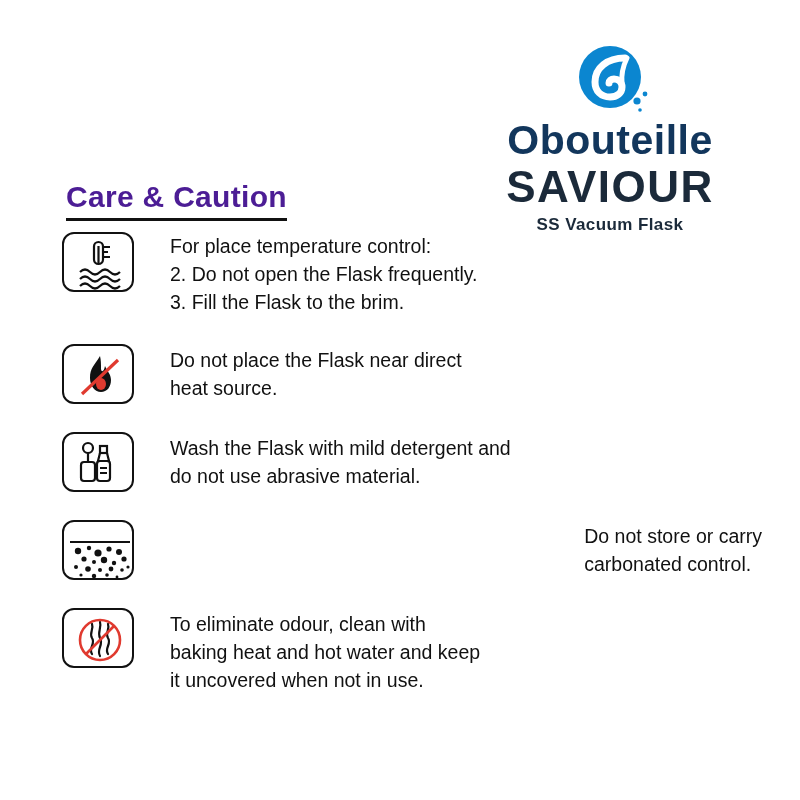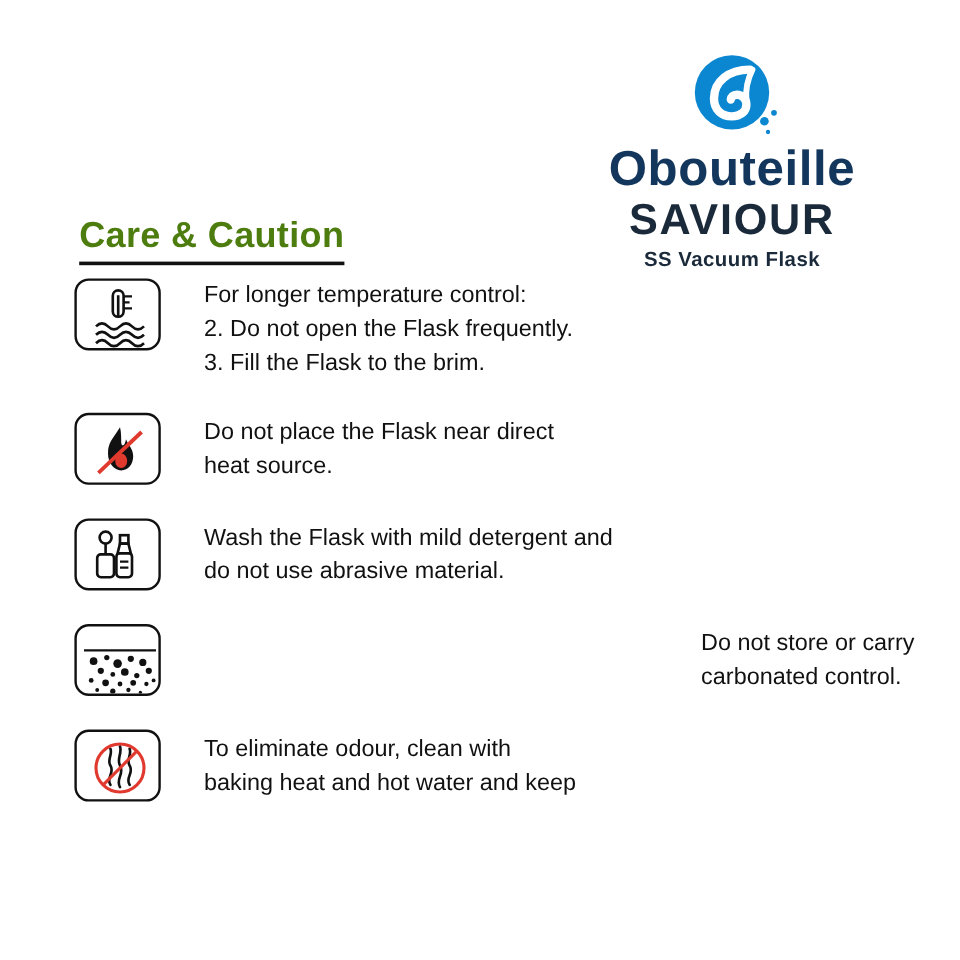--- a/index.html
+++ b/index.html
@@ -31,21 +31,21 @@
     position: relative;
   }
   .brand-name {
     font-size: 41px;
     font-weight: bold;
     letter-spacing: 0.5px;
     color: #12365c;
     line-height: 1.0;
   }
   .brand-sub {
-    font-size: 36px;
+    font-size: 44px;
     font-weight: bold;
     letter-spacing: 1.5px;
     color: #1b2a3a;
     line-height: 1.1;
     margin-top: 2px;
   }
   .brand-tag {
     font-size: 17px;
     font-weight: bold;
     letter-spacing: 0.4px;
@@ -54,21 +54,21 @@
     text-align: center;
   }
 
   
   .page-title {
     position: absolute;
     left: 66px;
     top: 180px;
     font-size: 30px;
     font-weight: bold;
-    color: #4d7c0f;
+    color: #4c1d95;
     letter-spacing: 0.3px;
     padding-bottom: 4px;
     border-bottom: 3px solid #111;
     display: inline-block;
   }
 
   
   .care-list {
     position: absolute;
     left: 62px;
@@ -141,21 +141,21 @@
         <line x1="34.5" y1="12" x2="34.5" y2="30" stroke="#111" stroke-width="2.2"></line>
         <line x1="39" y1="13" x2="46" y2="13" stroke="#111" stroke-width="2"></line>
         <line x1="39" y1="18" x2="44" y2="18" stroke="#111" stroke-width="2"></line>
         <line x1="39" y1="23" x2="46" y2="23" stroke="#111" stroke-width="2"></line>
         <path d="M16 38 q5 -5 10 0 t10 0 t10 0 t10 0" fill="none" stroke="#111" stroke-width="2.2"></path>
         <path d="M16 45 q5 -5 10 0 t10 0 t10 0 t10 0" fill="none" stroke="#111" stroke-width="2.2"></path>
         <path d="M16 52 q5 -5 10 0 t10 0 t10 0 t10 0" fill="none" stroke="#111" stroke-width="2.2"></path>
       </svg>
     </div>
     <div class="row-text">
-      <span class="line">For longer temperature control:</span>
+      <span class="line">For place temperature control:</span>
       <span class="line">2. Do not open the Flask frequently.</span>
       <span class="line">3. Fill the Flask to the brim.</span>
     </div>
   </div>
 
   <div class="care-row row-2">
     <div class="icon-box">
       <svg class="icon-svg" width="72" height="60" viewBox="0 0 72 60" aria-hidden="true">
         <path d="M36 10 C30 20, 26 22, 26 32 C26 40, 31 46, 37 46 C43 46, 47 41, 47 34 C47 28, 43 25, 41 20 C40 26, 37 27, 37 22 C37 18, 37 14, 36 10 Z" fill="#111"></path>
         <ellipse cx="37" cy="38" rx="5" ry="6" fill="#e03a2f"></ellipse>
@@ -229,16 +229,17 @@
           <path d="M36 46 C32 39, 40 35, 36 28 C33 22, 38 18, 36 12"></path>
           <path d="M44 44 C40 38, 48 34, 44 28 C41 23, 46 19, 44 14"></path>
         </g>
         <circle cx="36" cy="30" r="20" fill="none" stroke="#e03a2f" stroke-width="2.6"></circle>
         <line x1="22" y1="44" x2="50" y2="16" stroke="#e03a2f" stroke-width="2.6"></line>
       </svg>
     </div>
     <div class="row-text">
       <span class="line">To eliminate odour, clean with</span>
       <span class="line">baking heat and hot water and keep</span>
+      <span class="line">it uncovered when not in use.</span>
     </div>
   </div>
 
 </div>
 
 </body></html>

